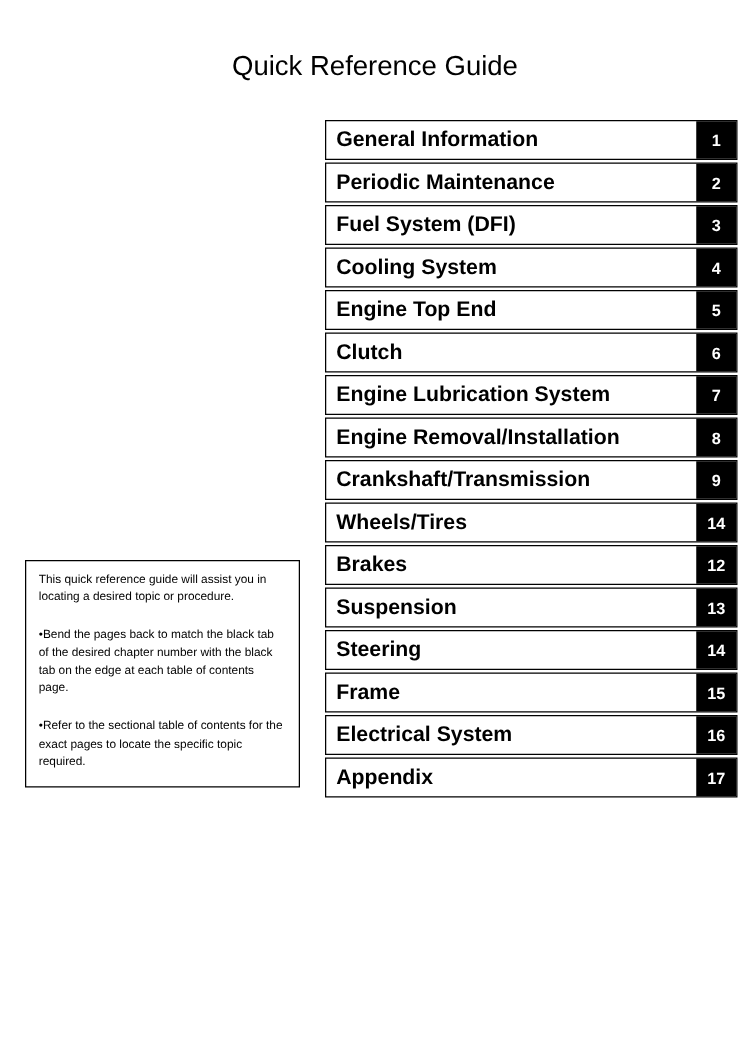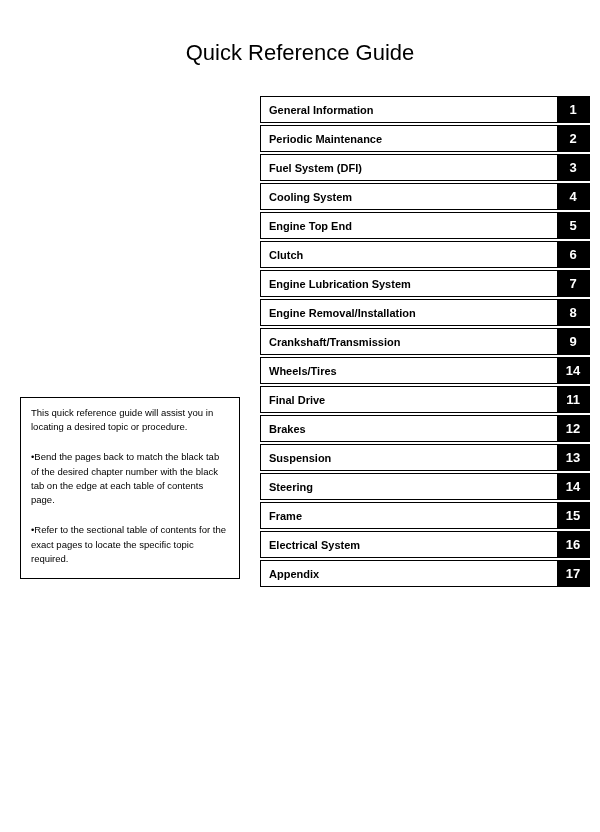--- a/index.html
+++ b/index.html
@@ -69,21 +69,21 @@
       display: flex;
       align-items: stretch;
       border: 1.5px solid #000;
       margin-bottom: 2px;
       background: #fff;
     }
 
     .toc-label {
       flex: 1;
       padding: 5px 8px;
-      font-size: 11px;
+      font-size: 17px;
       font-weight: bold;
       color: #000;
       display: flex;
       align-items: center;
     }
 
     .toc-number {
       background: #000;
       color: #fff;
       font-size: 13px;
@@ -144,24 +144,20 @@
       </div>
       <div class="toc-row">
         <div class="toc-label">Crankshaft/Transmission</div>
         <div class="toc-number">9</div>
       </div>
       <div class="toc-row">
         <div class="toc-label">Wheels/Tires</div>
         <div class="toc-number">14</div>
       </div>
       <div class="toc-row">
-        <div class="toc-label">Final Drive</div>
-        <div class="toc-number">11</div>
-      </div>
-      <div class="toc-row">
         <div class="toc-label">Brakes</div>
         <div class="toc-number">12</div>
       </div>
       <div class="toc-row">
         <div class="toc-label">Suspension</div>
         <div class="toc-number">13</div>
       </div>
       <div class="toc-row">
         <div class="toc-label">Steering</div>
         <div class="toc-number">14</div>

